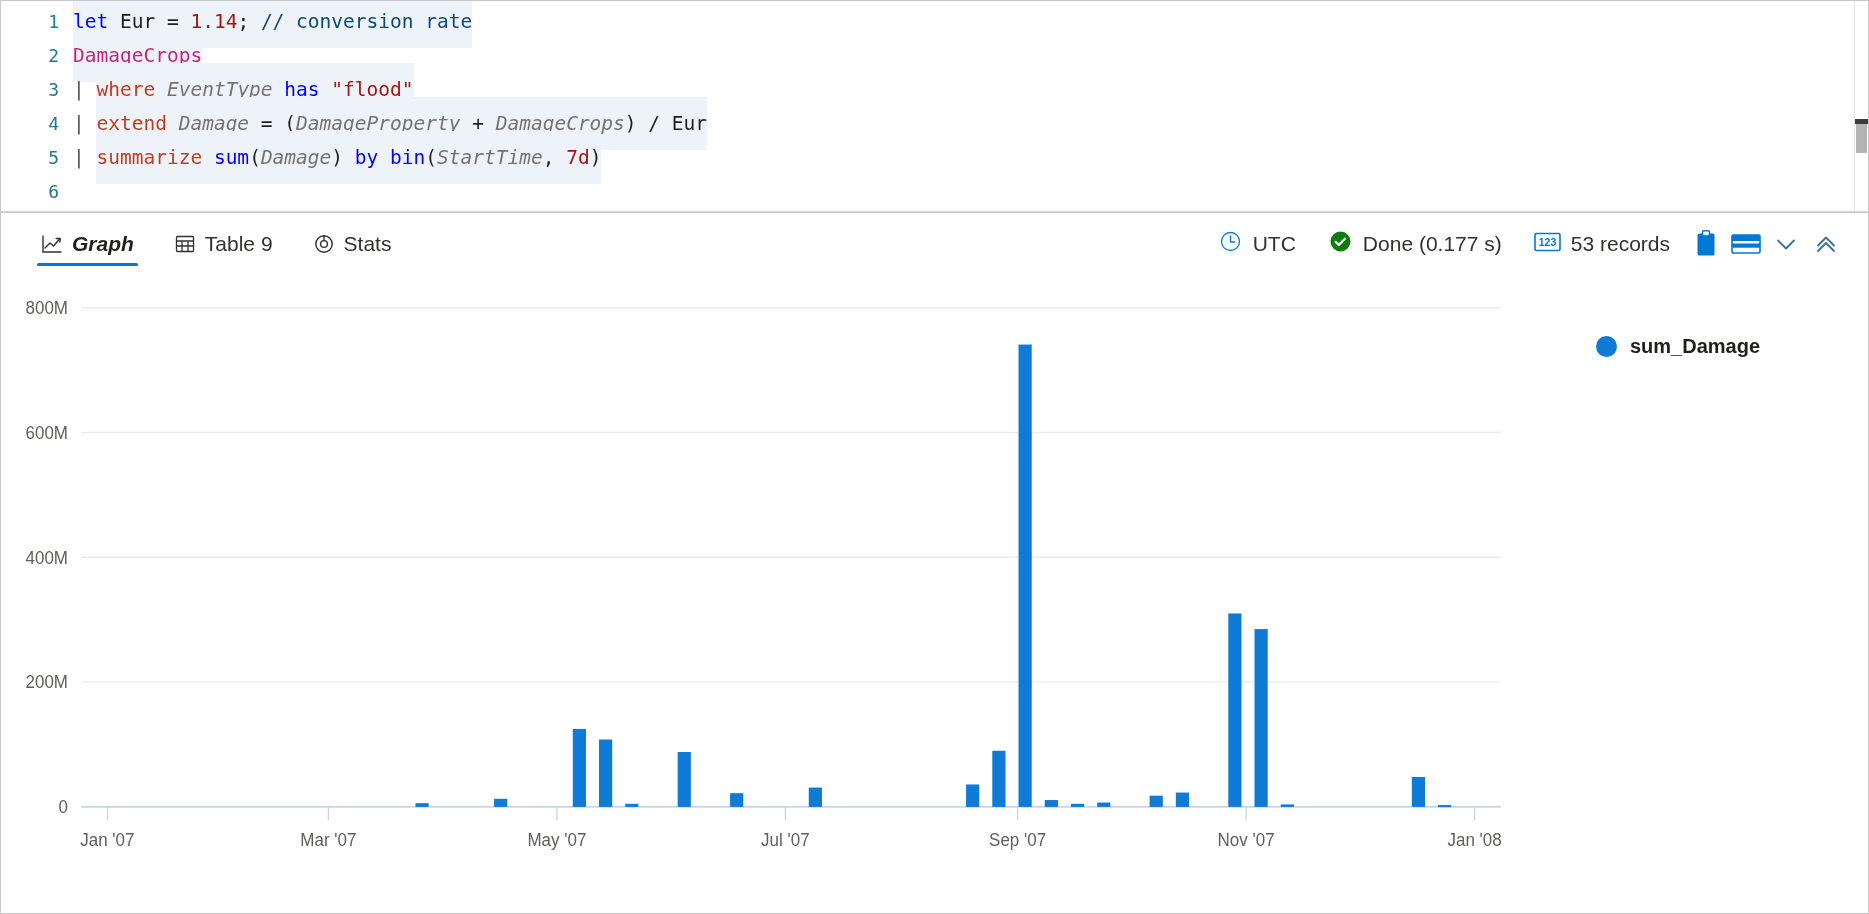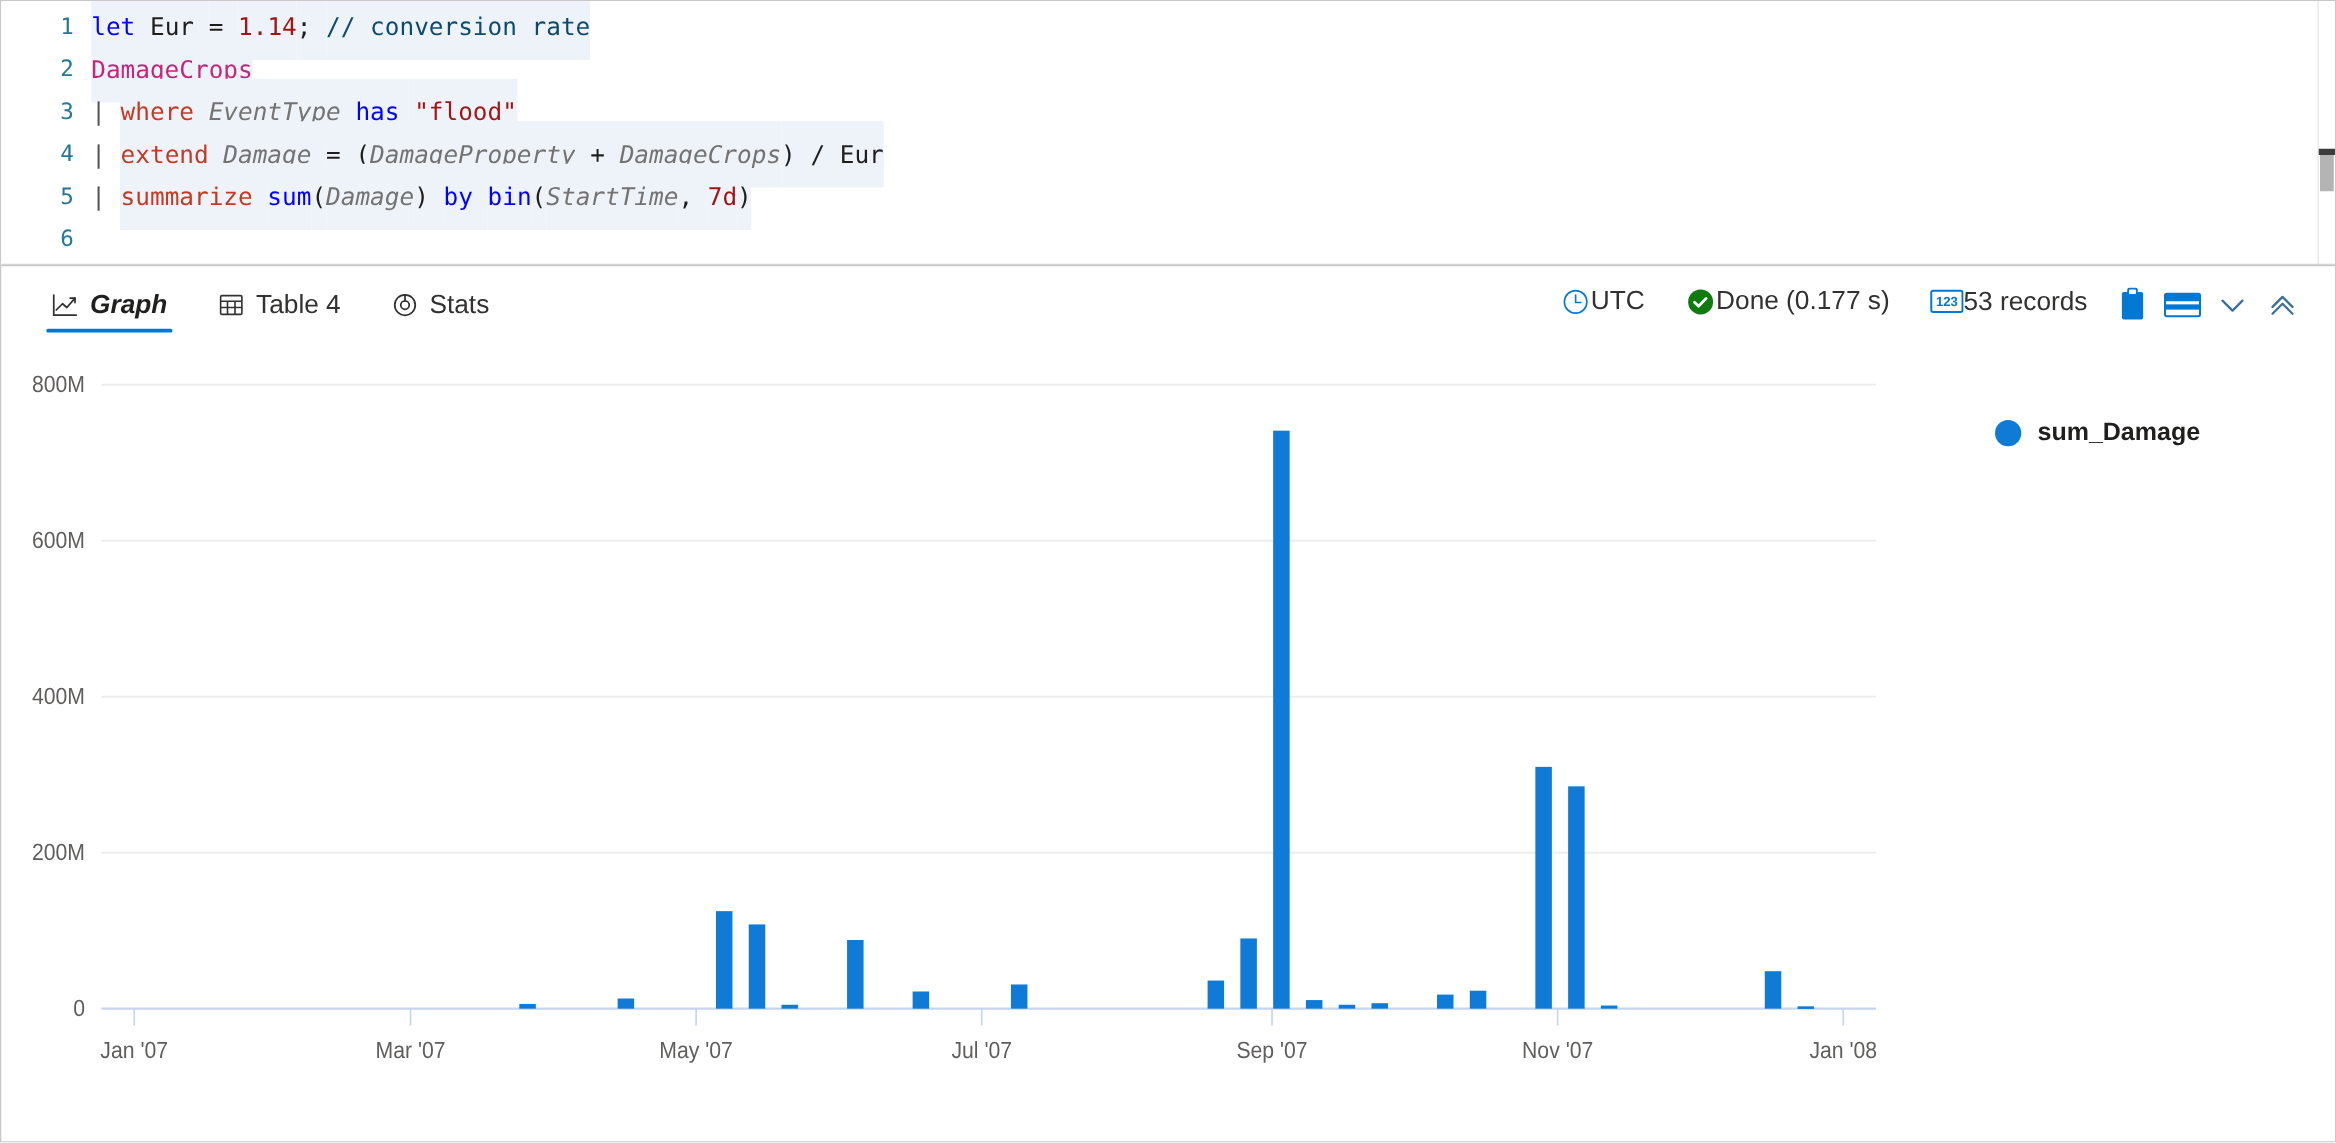--- a/index.html
+++ b/index.html
@@ -130,21 +130,22 @@
   }
 
   .status-area {
     margin-left: auto;
     display: flex;
     align-items: center;
     gap: 0;
   }
   .status-item {
     display: flex;
-    align-items: flex-start;
+    align-items: center;
+    gap: 10px;
     padding: 0 16px;
     font-size: 21px;
     color: #323130;
     white-space: nowrap;
   }
   .status-item.clickable { cursor: pointer; }
   .icon-btn {
     display: inline-flex;
     align-items: center;
     justify-content: center;
@@ -230,21 +231,21 @@
         <span class="tab-label">Graph</span>
       </div>
 
       <div class="tab">
         <span class="tab-icon">
           <svg width="22" height="22" viewBox="0 0 22 22" fill="none" stroke="#323130" stroke-width="1.3">
             <rect x="2.5" y="3.5" width="17" height="15" rx="1"></rect>
             <path d="M2.5 8h17M2.5 13h17M8 8v10.5M14 8v10.5"></path>
           </svg>
         </span>
-        <span class="tab-label">Table 4</span>
+        <span class="tab-label">Table 9</span>
       </div>
 
       <div class="tab">
         <span class="tab-icon">
           <svg width="22" height="22" viewBox="0 0 22 22" fill="none" stroke="#323130" stroke-width="1.4">
             <circle cx="11" cy="11" r="8.2"></circle>
             <circle cx="11" cy="11" r="3.4"></circle>
             <path d="M11 2.8V7.6" stroke-linecap="round"></path>
           </svg>
         </span>

